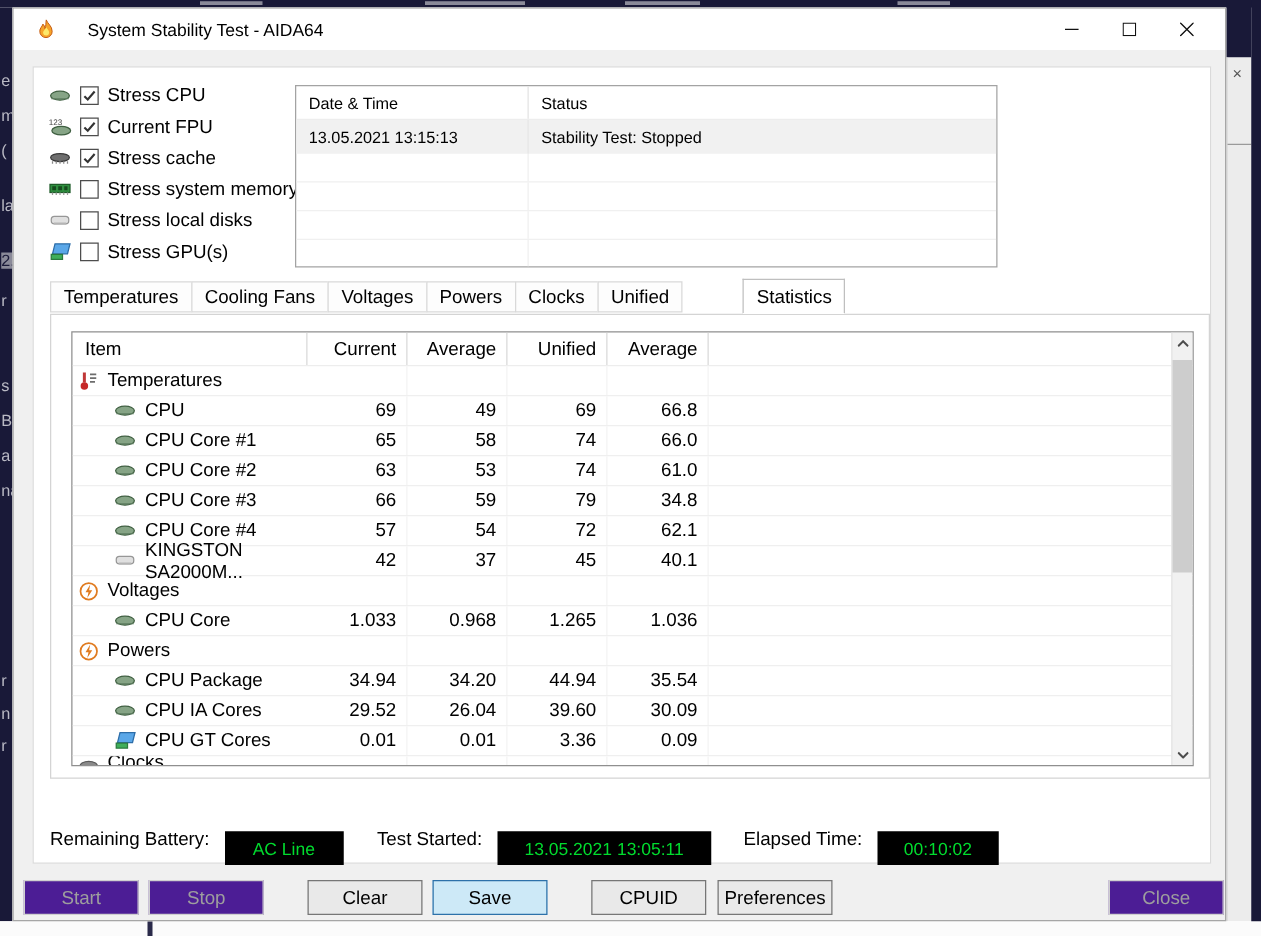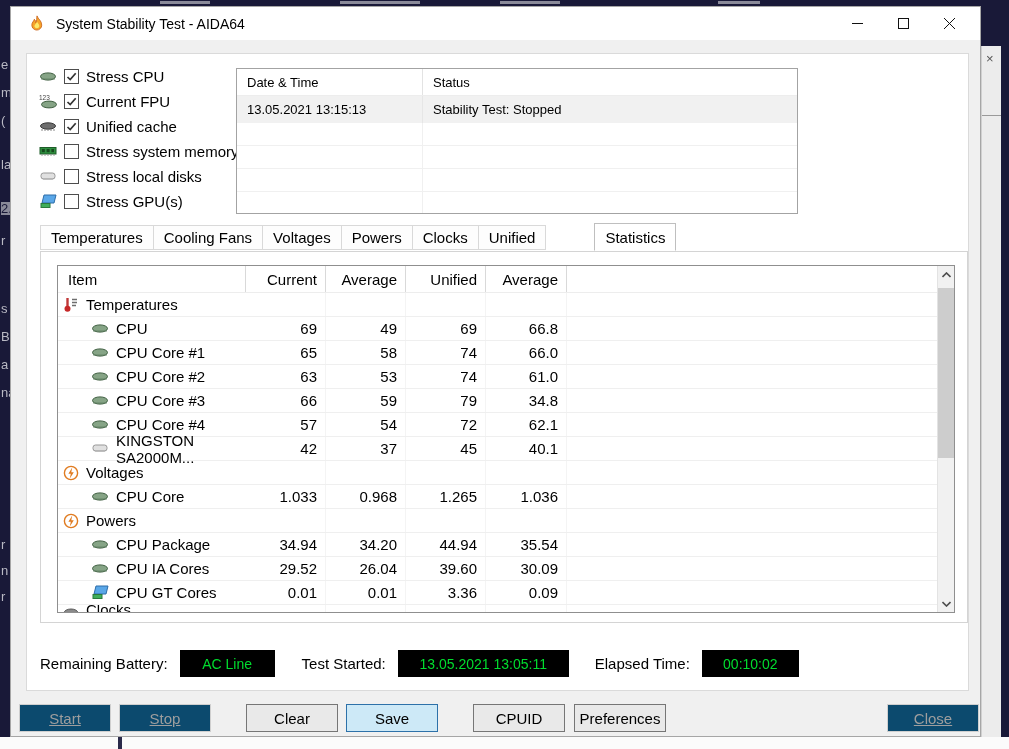--- a/index.html
+++ b/index.html
@@ -16,21 +16,21 @@
   .bg-right-navy { position:absolute; left:1001px; top:0; width:8px; height:749px; background:#191938; }
   .bg-right-topnavy { position:absolute; left:981px; top:0; width:20px; height:46px; background:#191938; }
   .bg-right-strip { position:absolute; left:981px; top:46px; width:20px; height:691px; background:#ececec; border-left:1px solid #d0d0d0; }
   .bg-right-strip .xg { position:absolute; top:5px; left:4px; color:#555; font-size:13px; }
   .bg-right-strip .hline { position:absolute; top:69px; left:0; width:100%; border-top:1px solid #9a9a9a; }
   .bg-bottom { position:absolute; left:0; top:737px; width:1009px; height:12px; background:#fbfbfb; }
   .bg-bottom .vfrag { position:absolute; left:118px; top:0; width:4px; height:12px; background:#2a2a4a; }
 
   
   .dialog { position:absolute; left:10px; top:6px; width:971px; height:731px; background:#f0f0f0; border:1px solid #a6a6a6; }
-  .titlebar { position:absolute; left:0; top:0; width:100%; height:33px; background:#fff; display:flex; align-items:center; }
+  .titlebar { position:absolute; left:0; top:0; width:100%; height:33px; background:#fff; display:flex; align-items:center;gap:14px; }
   .titlebar .appicon { margin-left:17px; width:18px; height:18px; display:inline-flex; }
   .titlebar .ttl { margin-left:10px; font-size:14px; }
   .wcontrols { margin-left:auto; display:flex; height:100%; }
   .wbtn { width:46px; height:100%; display:flex; align-items:center; justify-content:center; }
 
   .panel { position:absolute; left:15px; top:46px; width:943px; height:638px; background:#fff; border:1px solid #dadada; }
 
   
   .stress { position:absolute; left:9px; top:12px; display:flex; flex-direction:column; gap:5px; }
   .s-row { display:flex; align-items:center; height:20px; }
@@ -72,30 +72,30 @@
   .c-num.last { width:81px; }
   .c-fill { flex:1; }
   .sb { position:absolute; top:0; right:0; width:17px; height:346px; background:#f1f1f1; border-left:1px solid #e3e3e3; }
   .sb-btn { height:17px; display:flex; align-items:center; justify-content:center; }
   .sb-btn.down { position:absolute; bottom:0; left:0; width:100%; }
   .sb-thumb { position:absolute; left:0; top:22px; width:100%; height:170px; background:#cdcdcd; }
 
   
   .statusbar { position:absolute; left:13px; top:596px; display:flex; align-items:center; font-size:15px; }
   .st-lbl { white-space:nowrap; }
-  .ledbox { background:#000; color:#00dc2e; height:27px; display:flex; align-items:center; justify-content:center; font-size:14px; margin-left:12px; }
+  .ledbox { background:#000; color:#00dc2e; height:27px; display:flex; align-items:center; justify-content:center; font-size:14px; margin-left:12px;margin-top:15px; }
   .ledbox.battery { width:95px; }
   .ledbox.started { width:171px; }
   .ledbox.elapsed { width:97px; }
   .gap1 { width:27px; } .gap2 { width:26px; }
 
   
   .btn { position:absolute; top:697px; width:92px; height:28px; display:flex; align-items:center; justify-content:center; font-size:15px; }
   .btn.normal { background:#e9e9e9; border:1px solid #767676; }
-  .btn.disabled { background:#0c4a6e; border:1px solid #cfcfcf; color:#9e9e9e;text-decoration:underline; }
+  .btn.disabled { background:#4c1d95; border:1px solid #cfcfcf; color:#9e9e9e; }
   .btn.save { background:#cde9f7; border:1px solid #2d71a9; }
   .b-start{left:8px;} .b-stop{left:108px;} .b-clear{left:235px;} .b-save{left:335px;}
   .b-cpuid{left:462px;} .b-prefs{left:563px;} .b-close{left:876px;}
 </style>
 </head>
 <body>
 
 <div class="screen">
 
   <div class="bg-top">
@@ -194,21 +194,21 @@
               <svg width="18" height="11">
                 <ellipse cx="9" cy="5" rx="7.5" ry="3.2" fill="#6e6e6e" stroke="#3a3a3a" stroke-width="1"></ellipse>
                 <path d="M3 8v2M6 8v2M9 8v2M12 8v2M15 8v2" stroke="#888" stroke-width="1"></path>
               </svg>
             </span>
             <span class="cbx">
               <svg width="11" height="11">
                 <polyline points="1.5,6 4.2,8.6 9.7,2.2" fill="none" stroke="#333" stroke-width="1.7"></polyline>
               </svg>
             </span>
-            <span class="s-lbl">Unified cache</span>
+            <span class="s-lbl">Stress cache</span>
           </div>
           <div class="s-row">
             <span class="icn">
               <svg width="18" height="12">
                 <rect x="1" y="2.5" width="16" height="6.5" fill="#2f8f3f" stroke="#1d5c28"></rect>
                 <rect x="2.8" y="4" width="3" height="3.2" fill="#164a1e"></rect>
                 <rect x="7.6" y="4" width="3" height="3.2" fill="#164a1e"></rect>
                 <rect x="12.4" y="4" width="2.6" height="3.2" fill="#164a1e"></rect>
                 <path d="M3 9v2M6 9v2M9 9v2M12 9v2M15 9v2" stroke="#9a9a9a"></path>
               </svg>

